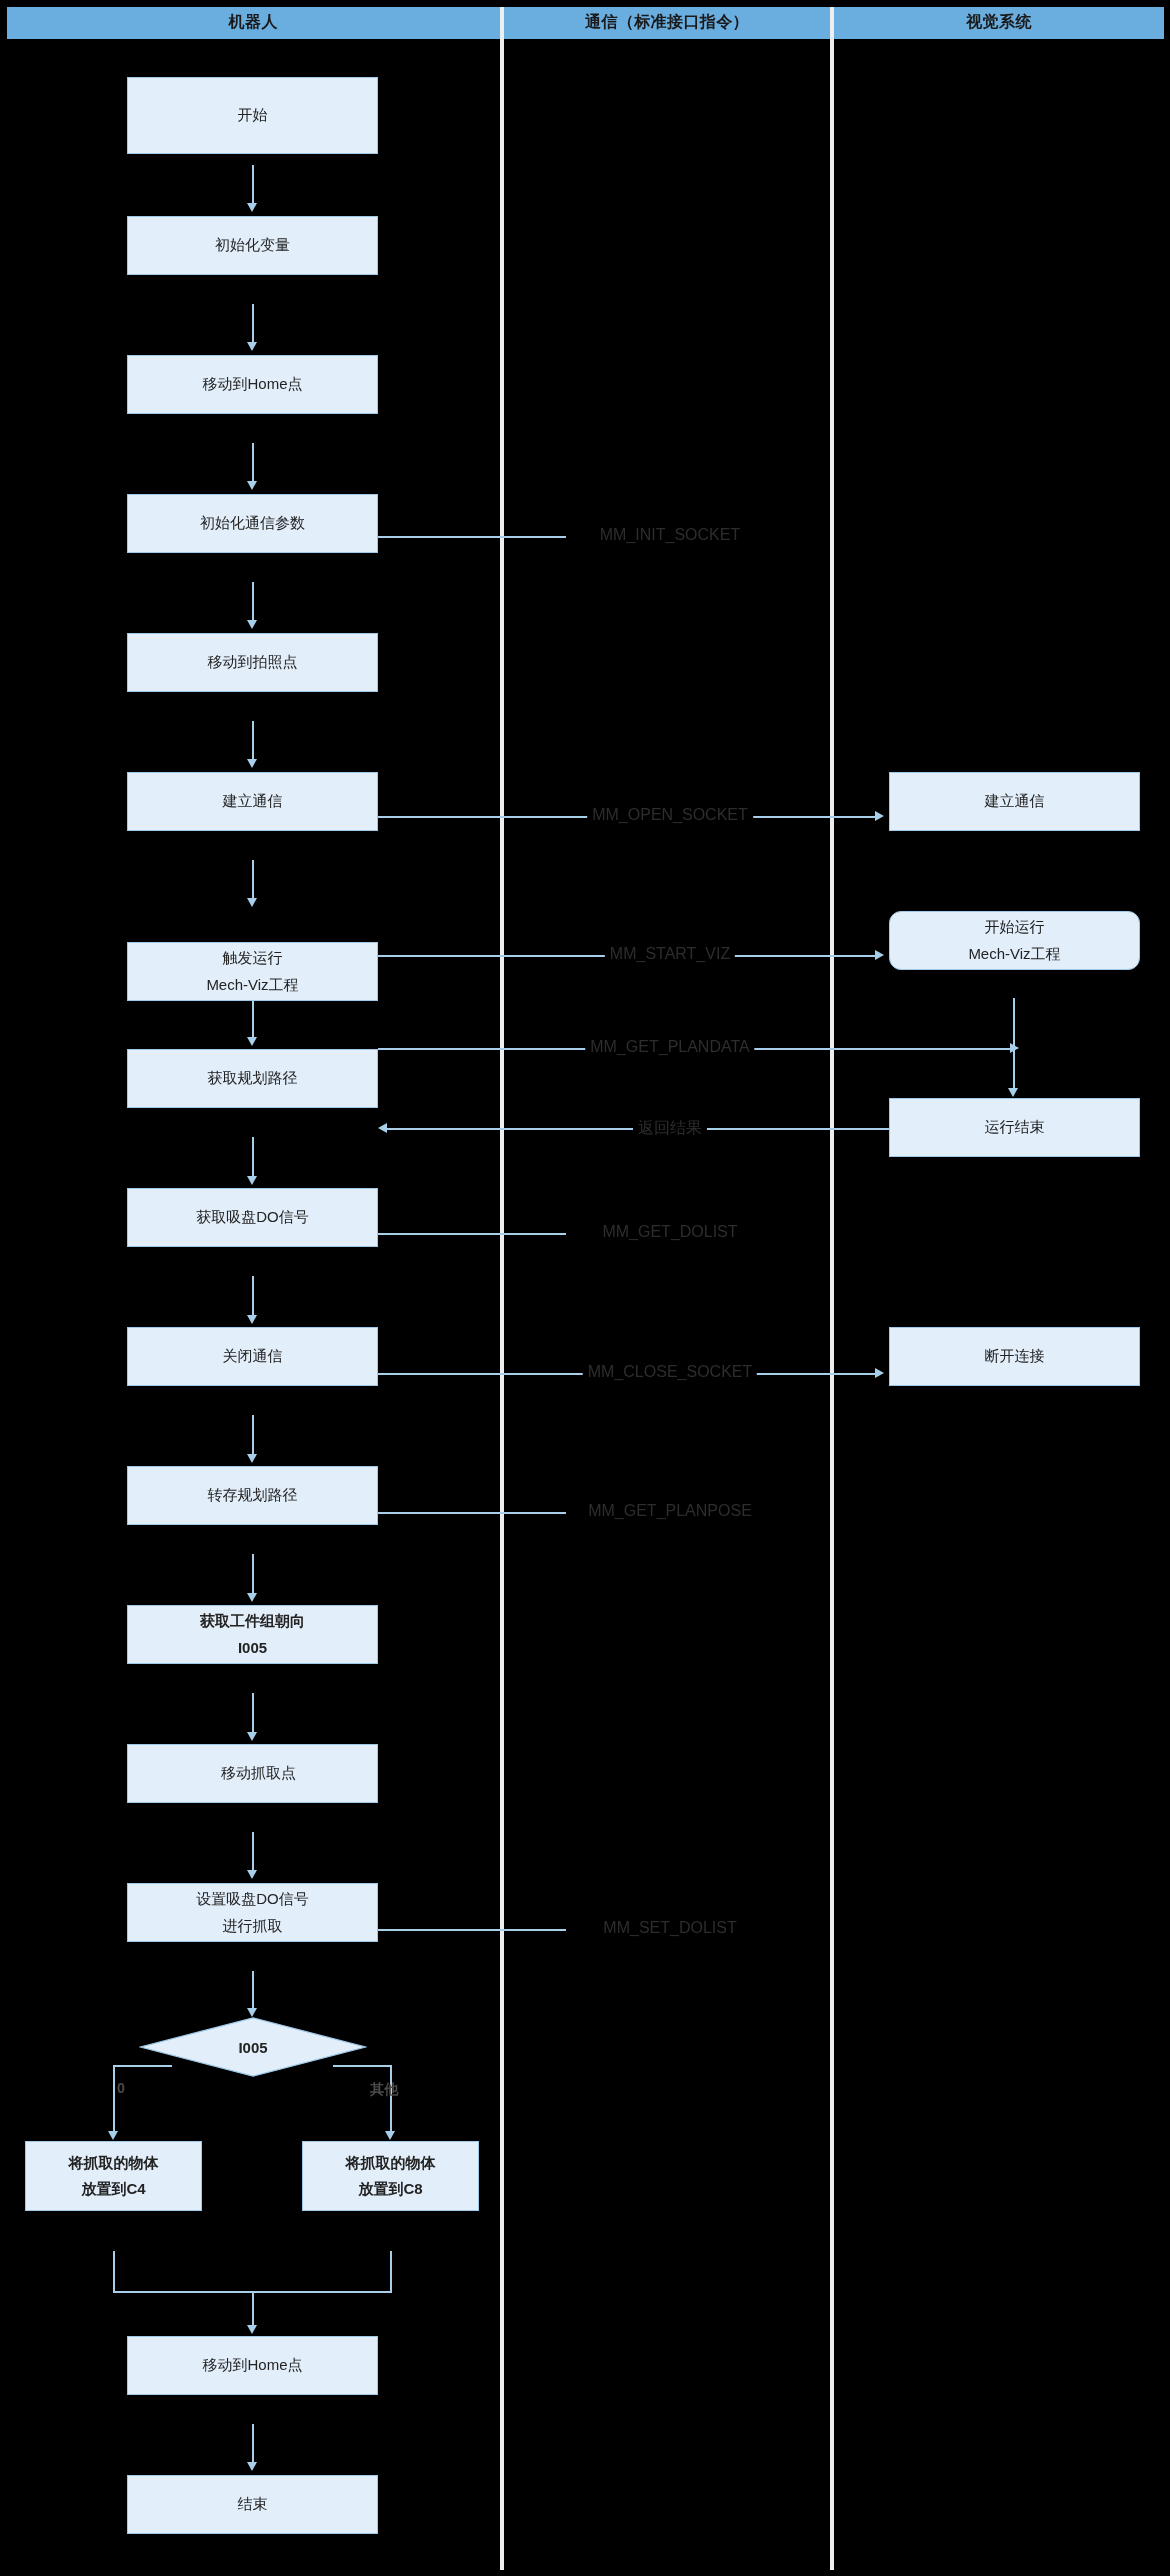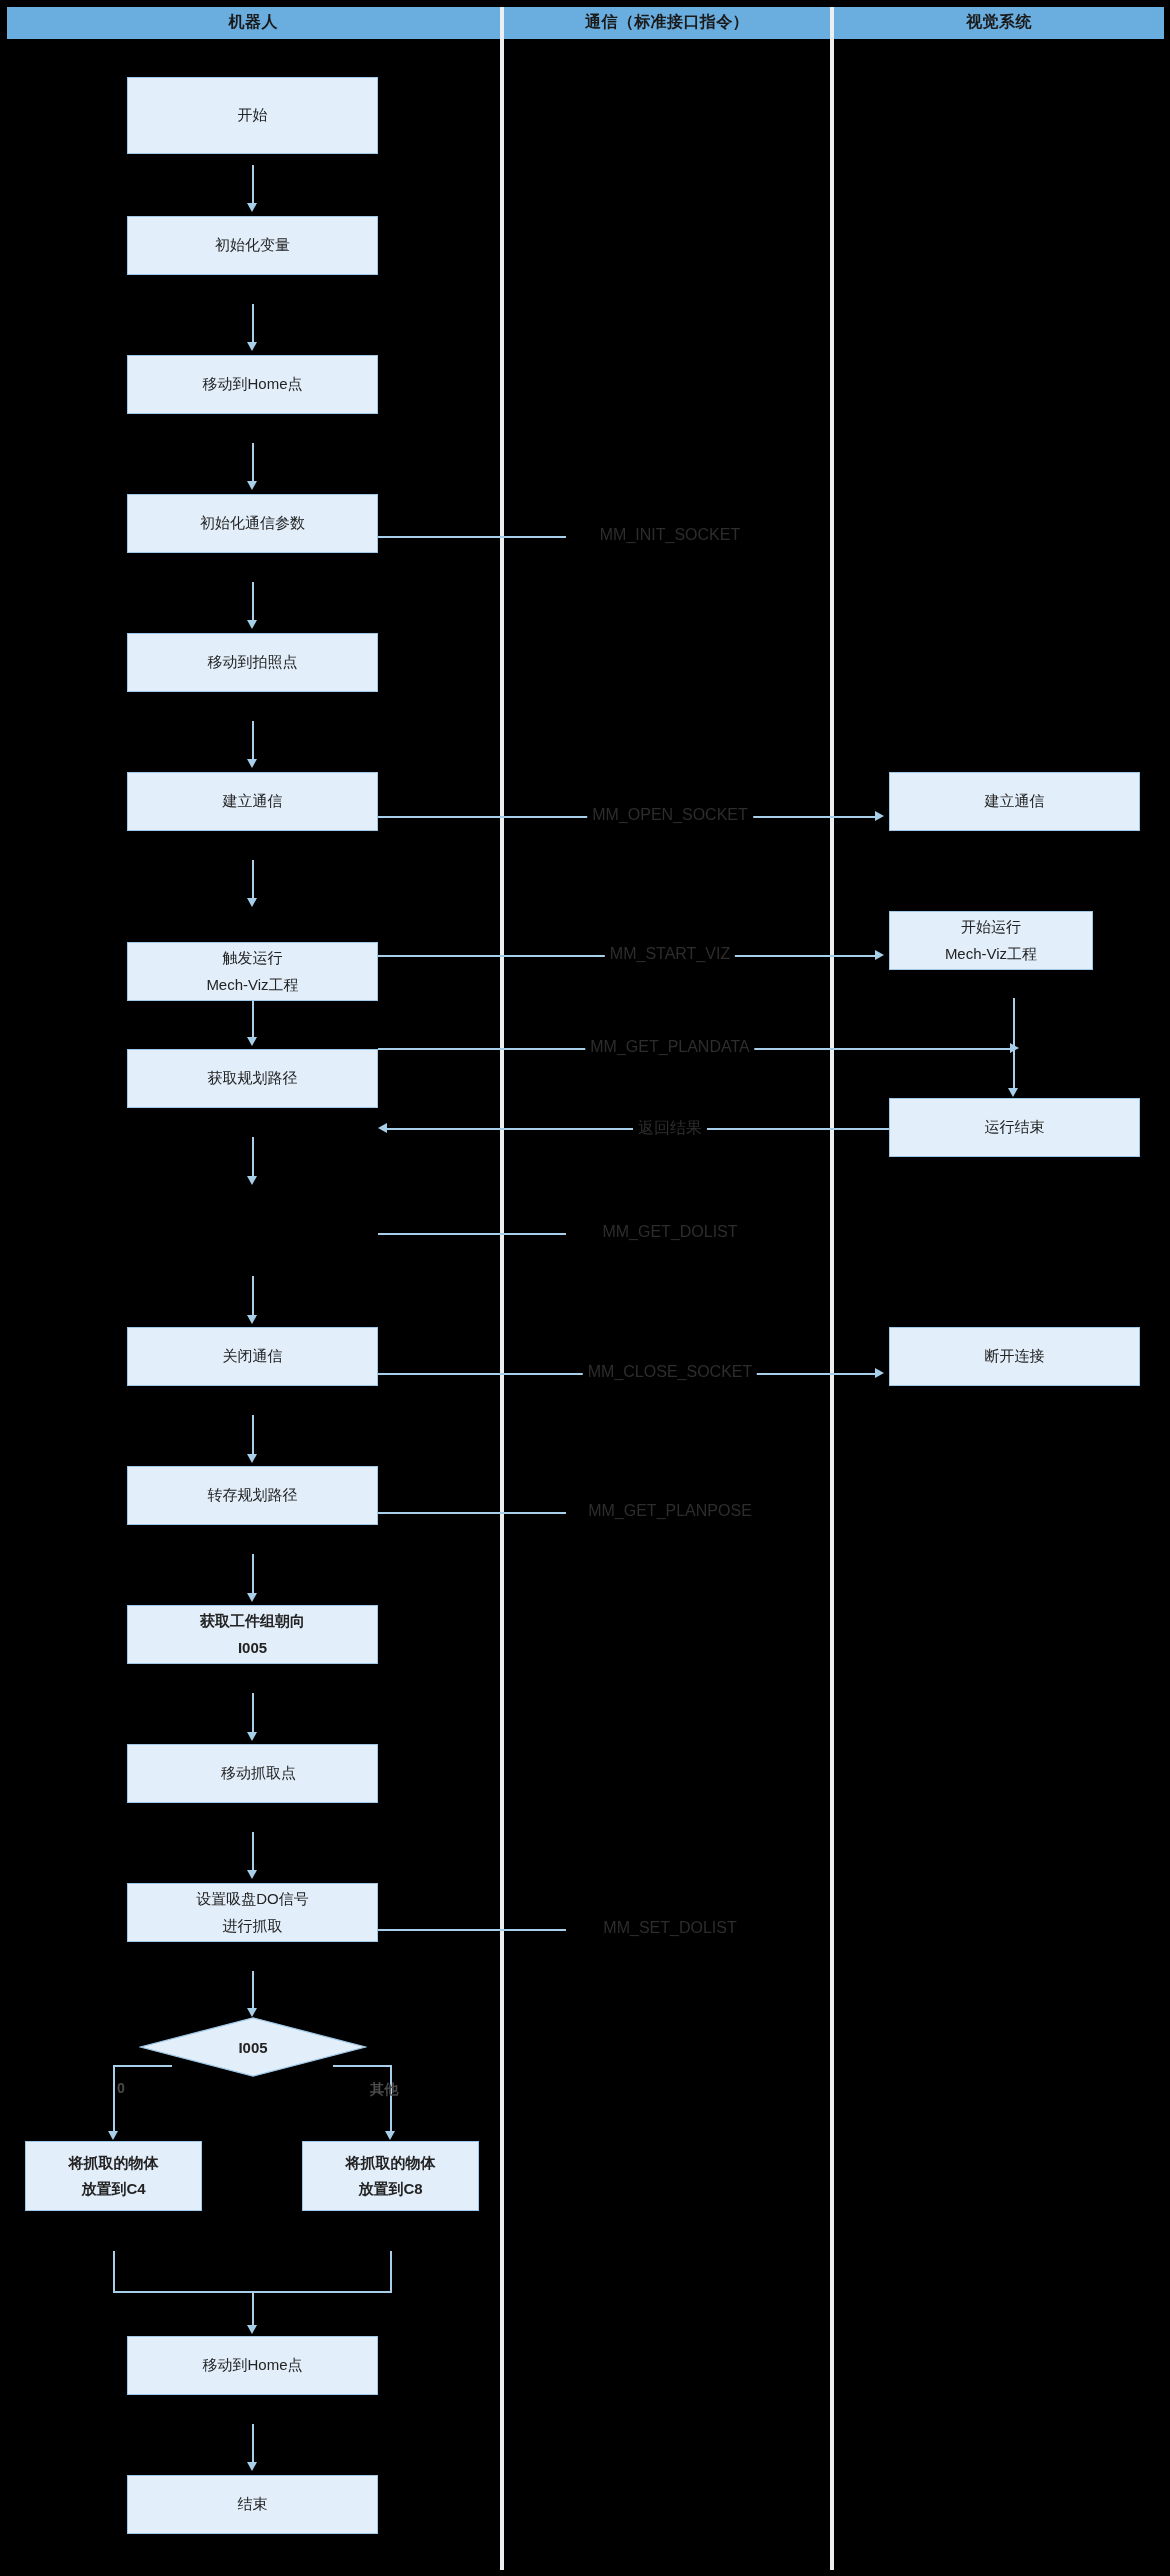--- a/index.html
+++ b/index.html
@@ -172,20 +172,23 @@
   <div class="node" style="left:127px;top:772px;width:251px;height:59px;">
     <span class="ln">建立通信</span>
   </div>
   <div class="node" style="left:127px;top:942px;width:251px;height:59px;">
     <span class="ln">触发运行</span>
     <span class="ln">Mech-Viz工程</span>
   </div>
   <div class="node" style="left:127px;top:1049px;width:251px;height:59px;">
     <span class="ln">获取规划路径</span>
   </div>
+  <div class="node" style="left:127px;top:1188px;width:251px;height:59px;">
+    <span class="ln">获取吸盘DO信号</span>
+  </div>
   <div class="node" style="left:127px;top:1327px;width:251px;height:59px;">
     <span class="ln">关闭通信</span>
   </div>
   <div class="node" style="left:127px;top:1466px;width:251px;height:59px;">
     <span class="ln">转存规划路径</span>
   </div>
   <div class="node bold" style="left:127px;top:1605px;width:251px;height:59px;">
     <span class="ln">获取工件组朝向</span>
     <span class="ln">I005</span>
   </div>
@@ -218,21 +221,21 @@
   <div class="node" style="left:127px;top:2336px;width:251px;height:59px;">
     <span class="ln">移动到Home点</span>
   </div>
   <div class="node" style="left:127px;top:2475px;width:251px;height:59px;">
     <span class="ln">结束</span>
   </div>
 
   <div class="node" style="left:889px;top:772px;width:251px;height:59px;">
     <span class="ln">建立通信</span>
   </div>
-  <div class="node" style="left:889px;top:911px;width:204px;height:59px;">
+  <div class="node" style="left:889px;top:911px;width:251px;height:59px;border-radius:12px;">
     <span class="ln">开始运行</span>
     <span class="ln">Mech-Viz工程</span>
   </div>
   <div class="node" style="left:889px;top:1098px;width:251px;height:59px;">
     <span class="ln">运行结束</span>
   </div>
   <div class="node" style="left:889px;top:1327px;width:251px;height:59px;">
     <span class="ln">断开连接</span>
   </div>
 

